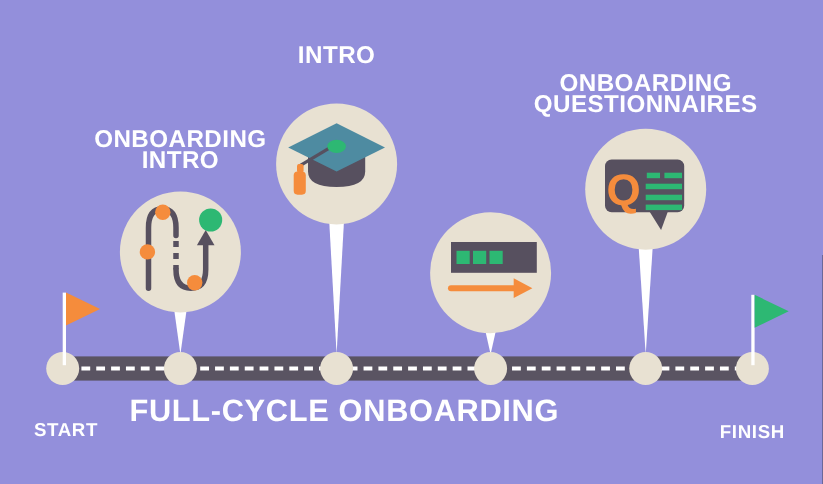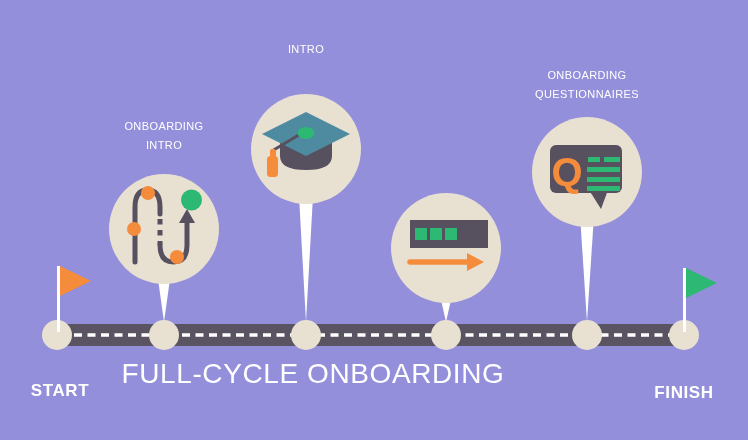--- a/index.html
+++ b/index.html
@@ -4,31 +4,31 @@
 <style>
   html,body{margin:0;padding:0;background:#222;}
   .stage{
     position:relative;width:748px;height:440px;overflow:hidden;
     background:#938fdb;
     font-family:"Liberation Sans",sans-serif;
   }
   .stage svg{position:absolute;left:0;top:0;}
   .milestone-label{
     position:absolute;transform:translateX(-50%);
-    color:#fff;font-weight:400;font-size:11px;line-height:19px;
+    color:#fff;font-weight:700;font-size:22px;line-height:19px;
     letter-spacing:.4px;text-align:center;white-space:nowrap;
   }
   .milestone-label span{display:block;}
   .end-label{
     position:absolute;transform:translateX(-50%);
     color:#fff;font-weight:700;font-size:17px;letter-spacing:.6px;white-space:nowrap;margin-top:29px;
   }
   .main-title{
     position:absolute;left:0;top:358px;width:626px;text-align:center;
-    color:#fff;font-weight:400;font-size:28px;letter-spacing:.6px;
+    color:#fff;font-weight:700;font-size:28px;letter-spacing:.6px;
   }
   .q-letter{
     font-family:"Liberation Sans",sans-serif;
     font-weight:700;font-size:40px;fill:#f58c3c;
   }
 </style>
 </head>
 <body>
 
 <div class="stage">

